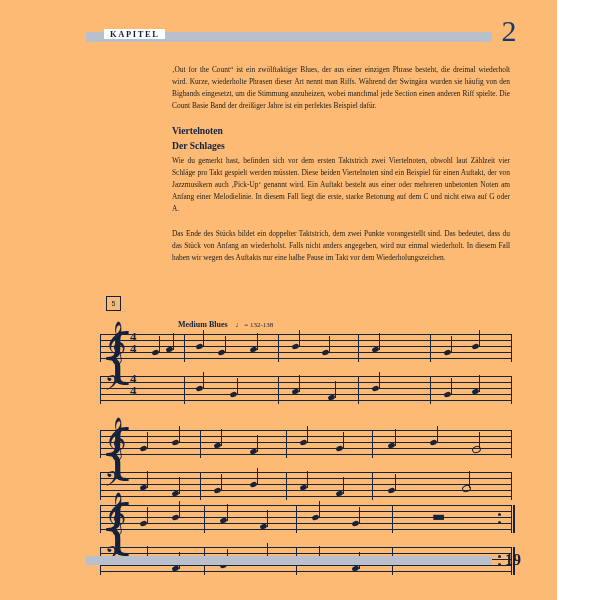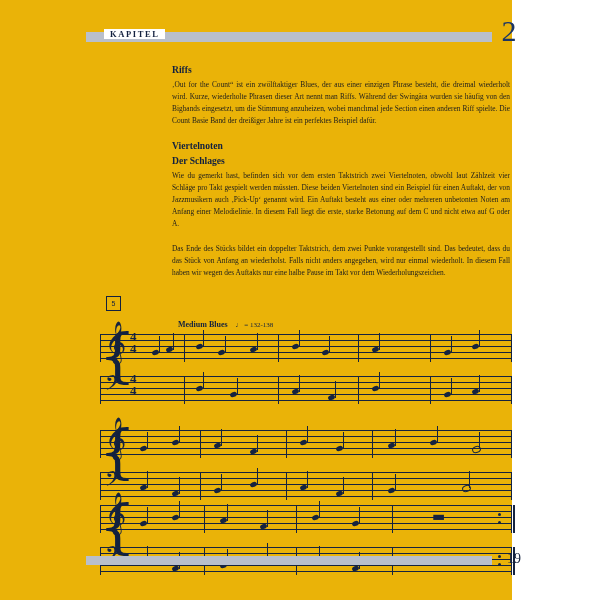--- a/index.html
+++ b/index.html
@@ -9,23 +9,23 @@
   }
   body {
     width: 600px;
     height: 600px;
     overflow: hidden;
     font-family: "Liberation Serif", serif;
     color: #1b1b1b;
   }
   .page {
     position: relative;
-    width: 512px;
+    width: 557px;
     height: 600px;
-    background: #eab308;
+    background: #fdba74;
     box-sizing: border-box;
   }
 
   
   .header {
     position: absolute;
     top: 24px;
     left: 86px;
     width: 440px;
     height: 34px;
@@ -265,40 +265,39 @@
     left: 0;
     width: 406px;
     height: 9px;
     background: #b9bfcb;
   }
   .footer-page {
     position: absolute;
     top: -3px;
     right: 5px;
     font-family: "Liberation Serif", serif;
-    font-size: 14px;
-    font-weight: normal;
+    font-size: 16px;
+    font-weight: bold;
     color: #12213f;
     text-align: right;
   }
 </style>
 </head>
 <body>
 
 <div class="page">
 
   <div class="header">
     <div class="header-bar"></div>
     <div class="header-kapitel">KAPITEL</div>
     <div class="chapter-number">2</div>
   </div>
 
   <div class="content">
 
-    <h2 class="sect-title">Riffs</h2>
     <p class="sect-body">‚Out for the Count“ ist ein zwölftaktiger Blues, der aus einer einzigen Phrase besteht, die dreimal wiederholt wird. Kurze, wiederholte Phrasen dieser Art nennt man Riffs. Während der Swingära wurden sie häufig von den Bigbands eingesetzt, um die Stimmung anzuheizen, wobei manchmal jede Section einen anderen Riff spielte. Die Count Basie Band der dreißiger Jahre ist ein perfektes Beispiel dafür.</p>
 
     <h2 class="sect-title">Viertelnoten</h2>
 
     <h2 class="sect-title">Der Schlages</h2>
     <p class="sect-body">Wie du gemerkt hast, befinden sich vor dem ersten Taktstrich zwei Viertelnoten, obwohl laut Zählzeit vier Schläge pro Takt gespielt werden müssten. Diese beiden Viertelnoten sind ein Beispiel für einen Auftakt, der von Jazzmusikern auch ‚Pick-Up‘ genannt wird. Ein Auftakt besteht aus einer oder mehreren unbetonten Noten am Anfang einer Melodielinie. In diesem Fall liegt die erste, starke Betonung auf dem C und nicht etwa auf G oder A.</p>
 
     <p class="sect-body last">Das Ende des Stücks bildet ein doppelter Taktstrich, dem zwei Punkte vorangestellt sind. Das bedeutet, dass du das Stück von Anfang an wiederholst. Falls nicht anders angegeben, wird nur einmal wiederholt. In diesem Fall haben wir wegen des Auftakts nur eine halbe Pause im Takt vor dem Wiederholungszeichen.</p>
 
   </div>

